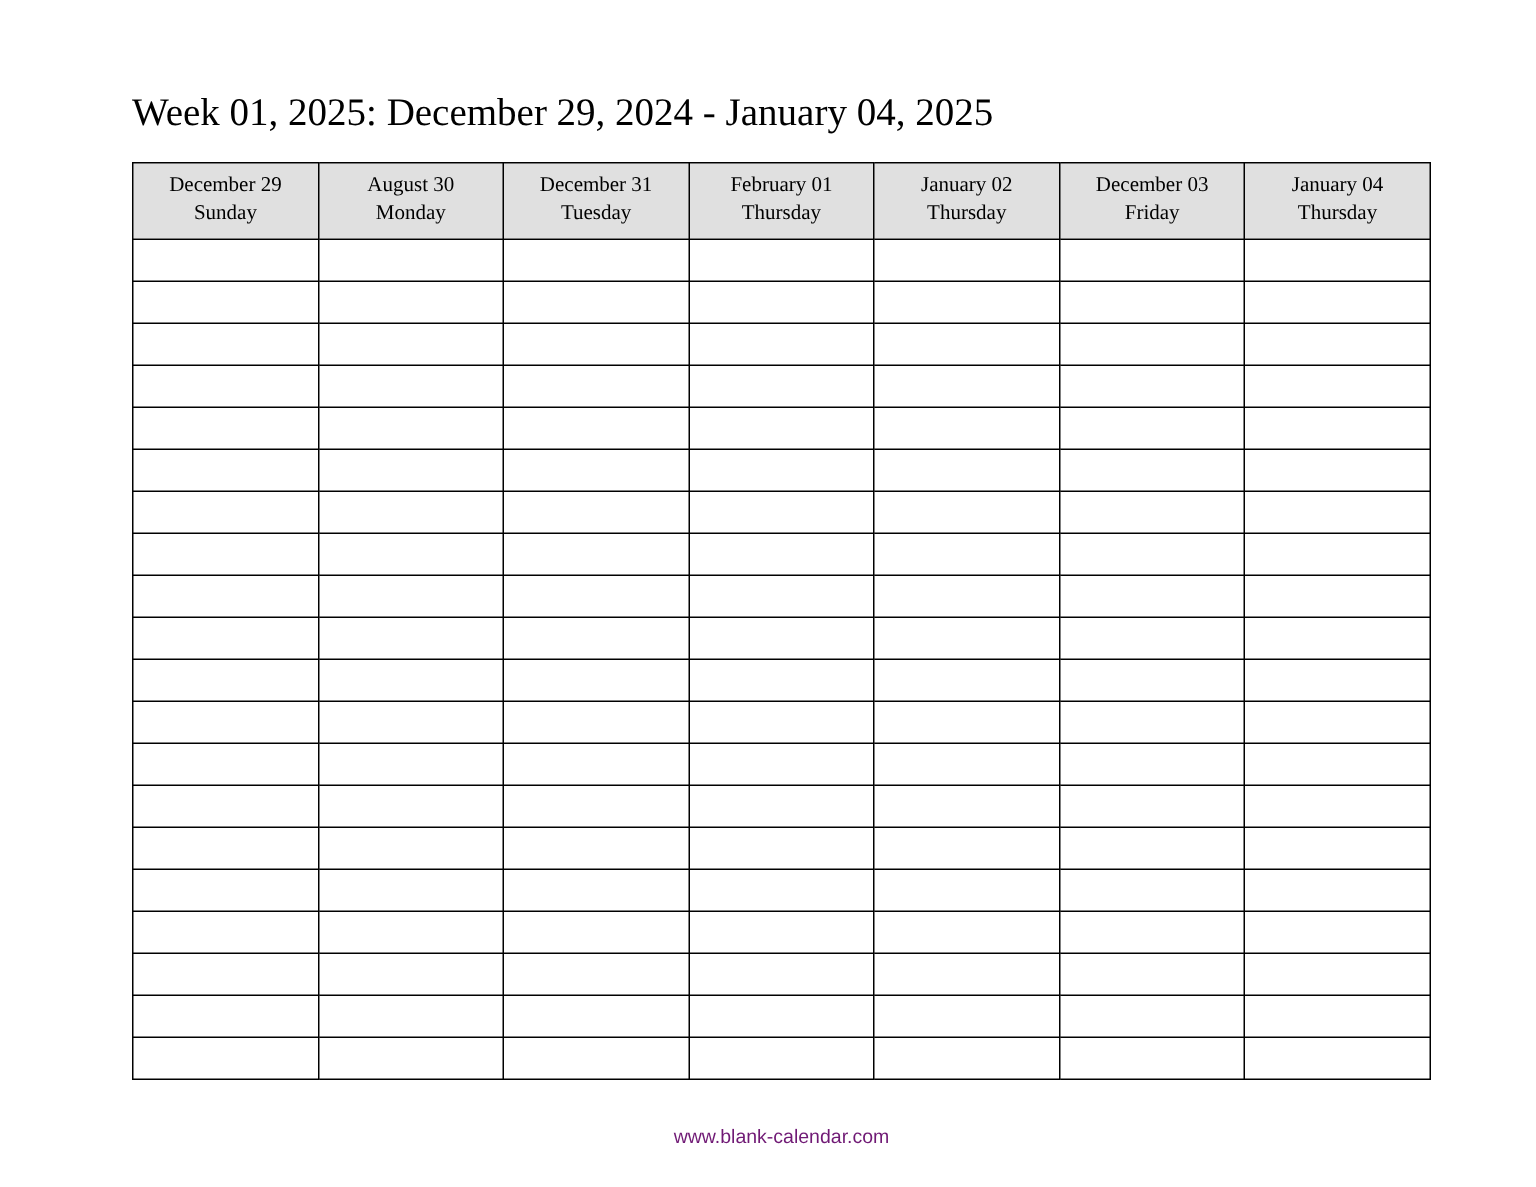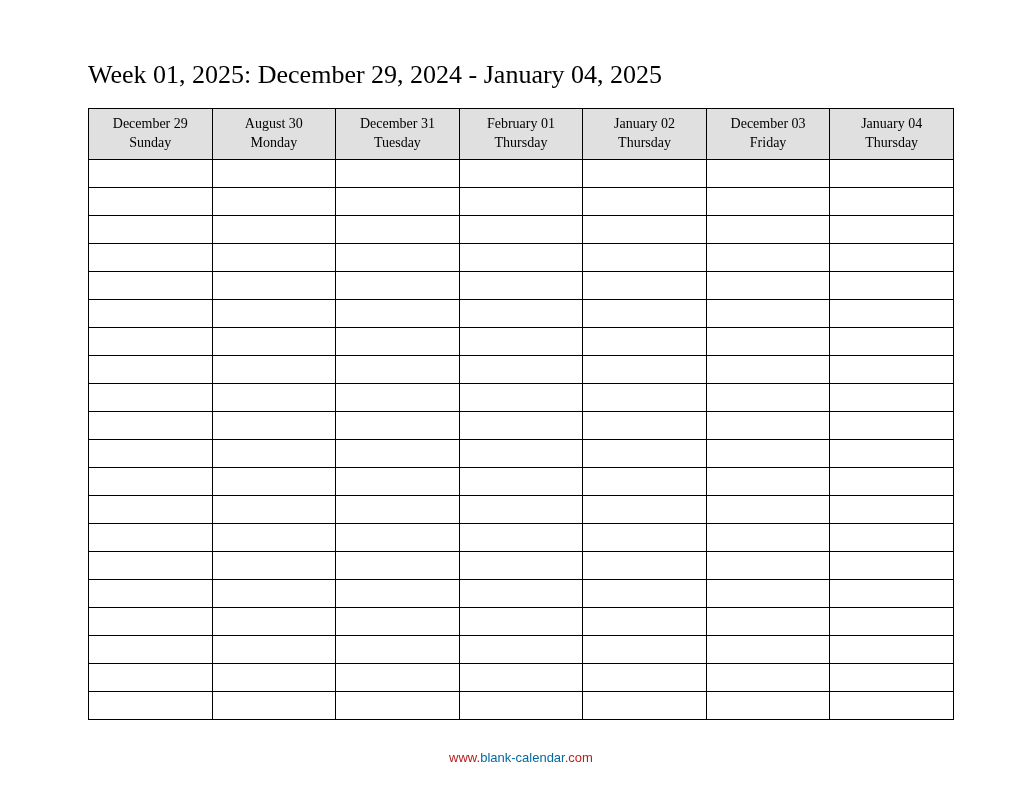--- a/index.html
+++ b/index.html
@@ -40,22 +40,22 @@
       background: #fff;
     }
     .footer {
       margin-top: auto;
       text-align: center;
       font-family: Arial, Helvetica, sans-serif;
       font-size: 13px;
       padding-top: 18px;
       padding-bottom: 6px;
     }
-    .footer .o { color: #b91c1c; }
-    .footer .b { color: #0369a1; }
+    .footer .o { color: #701a75; }
+    .footer .b { color: #701a75; }
   </style>
 </head>
 <body>
 
 <h1 class="title">Week 01, 2025: December 29, 2024 - January 04, 2025</h1>
 
 <table class="calendar">
   <thead>
     <tr>
       <th>

